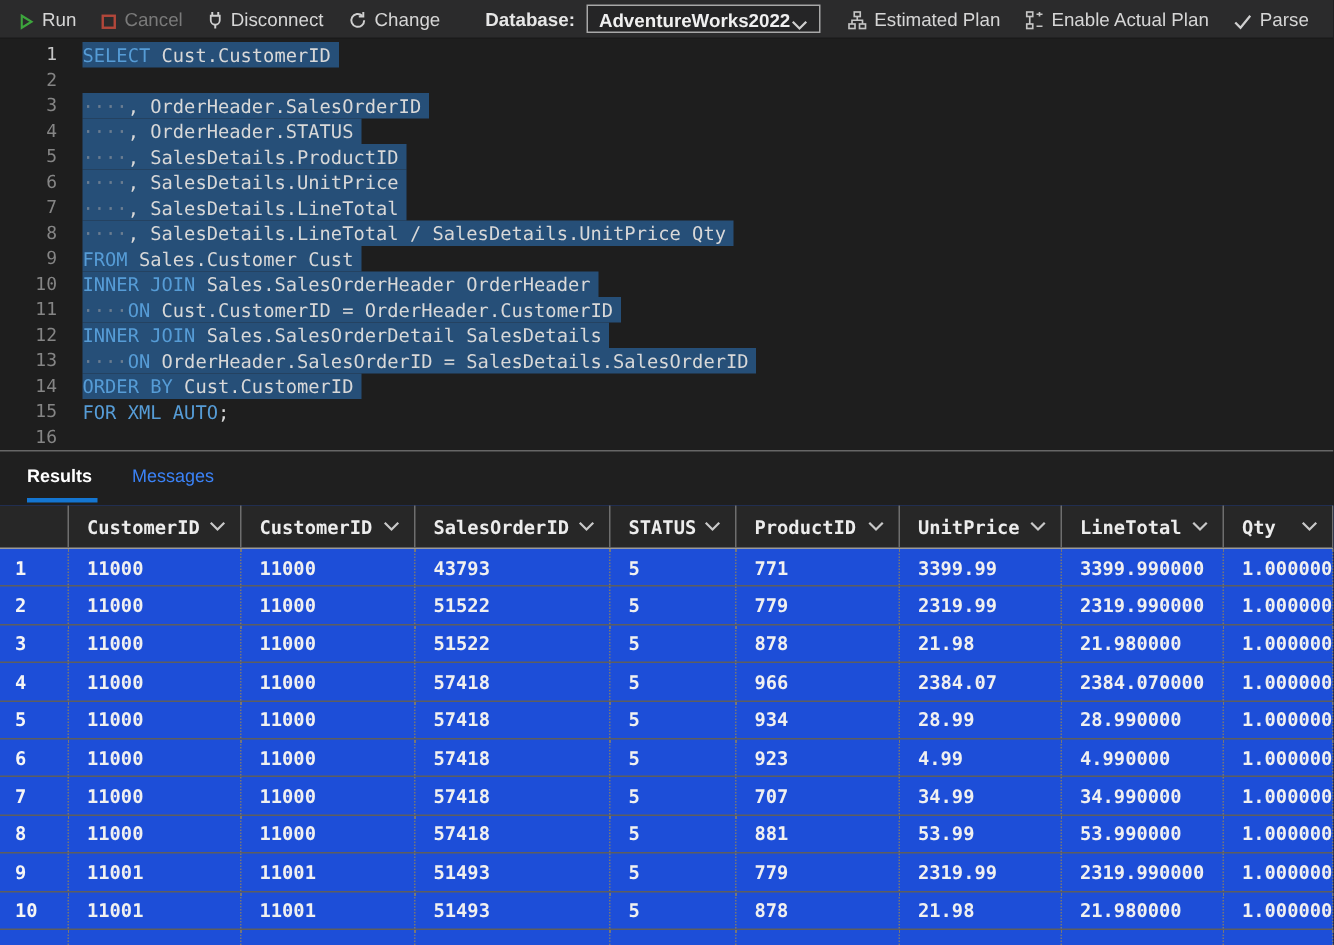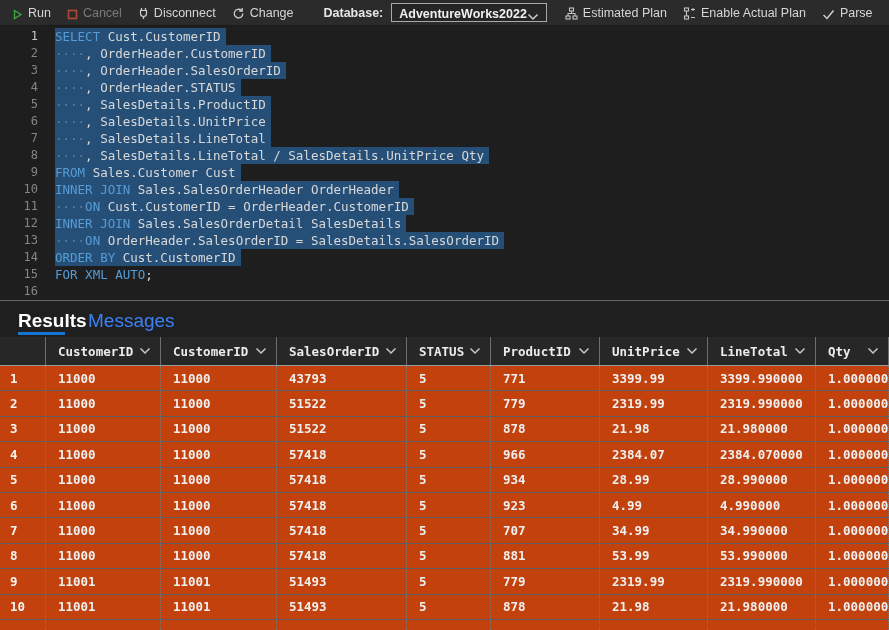--- a/index.html
+++ b/index.html
@@ -43,28 +43,28 @@
   .line-text{white-space:pre;margin-left:11px;color:#d4d4d4;}
   .line-text.sel{background:#264f78;padding-right:5px;}
   .kw{color:#569cd6;}
   .pl{color:#d8d8d8;}
   .ws{color:#6b7d91;}
   
   .panel-tabs{
     position:absolute;top:300px;left:0;width:889px;height:37px;
     background:#1f1f1f;border-top:1px solid #666;box-sizing:border-box;
   }
-  .tab{position:absolute;top:9px;font-size:19px;cursor:pointer;}
+  .tab{position:absolute;top:9px;font-size:12px;cursor:pointer;}
   .tab.active{color:#ffffff;font-weight:bold;}
   .tab.inactive{color:#3b82f6;}
   .tab-underline{position:absolute;top:31px;left:18px;width:47px;height:3px;background:#1476d2;}
   
   .grid{
     position:absolute;top:337px;left:0;width:889px;height:293px;
-    background:#c2410c;color:#f0f0f0;
+    background:#1d4ed8;color:#f0f0f0;
     font-family:"DejaVu Sans Mono","Liberation Mono",monospace;
     font-size:12.5px;font-weight:bold;
   }
   .grid-header{display:flex;height:29px;background:#272727;border-bottom:1px solid #9a9a9a;box-sizing:border-box;}
   .gh-cell{
     box-sizing:border-box;border-right:1px solid #6e6e6e;
     display:flex;align-items:center;justify-content:space-between;
     padding:0 9px 0 12px;color:#ececec;cursor:pointer;
   }
   .gh-cell.rownum{border-right:1px solid #6e6e6e;}
@@ -172,21 +172,20 @@
   </div>
 </div>
 
 <div class="editor" id="editor">
     <div class="code-line first">
       <div class="gutter">1</div>
       <span class="line-text sel"><span class="kw">SELECT</span><span class="pl"> Cust.CustomerID</span></span>
     </div>
     <div class="code-line">
       <div class="gutter">2</div>
-      <span class="line-text sel"><span class="ws">····</span><span class="pl">, OrderHeader.CustomerID</span></span>
     </div>
     <div class="code-line">
       <div class="gutter">3</div>
       <span class="line-text sel"><span class="ws">····</span><span class="pl">, OrderHeader.SalesOrderID</span></span>
     </div>
     <div class="code-line">
       <div class="gutter">4</div>
       <span class="line-text sel"><span class="ws">····</span><span class="pl">, OrderHeader.STATUS</span></span>
     </div>
     <div class="code-line">

